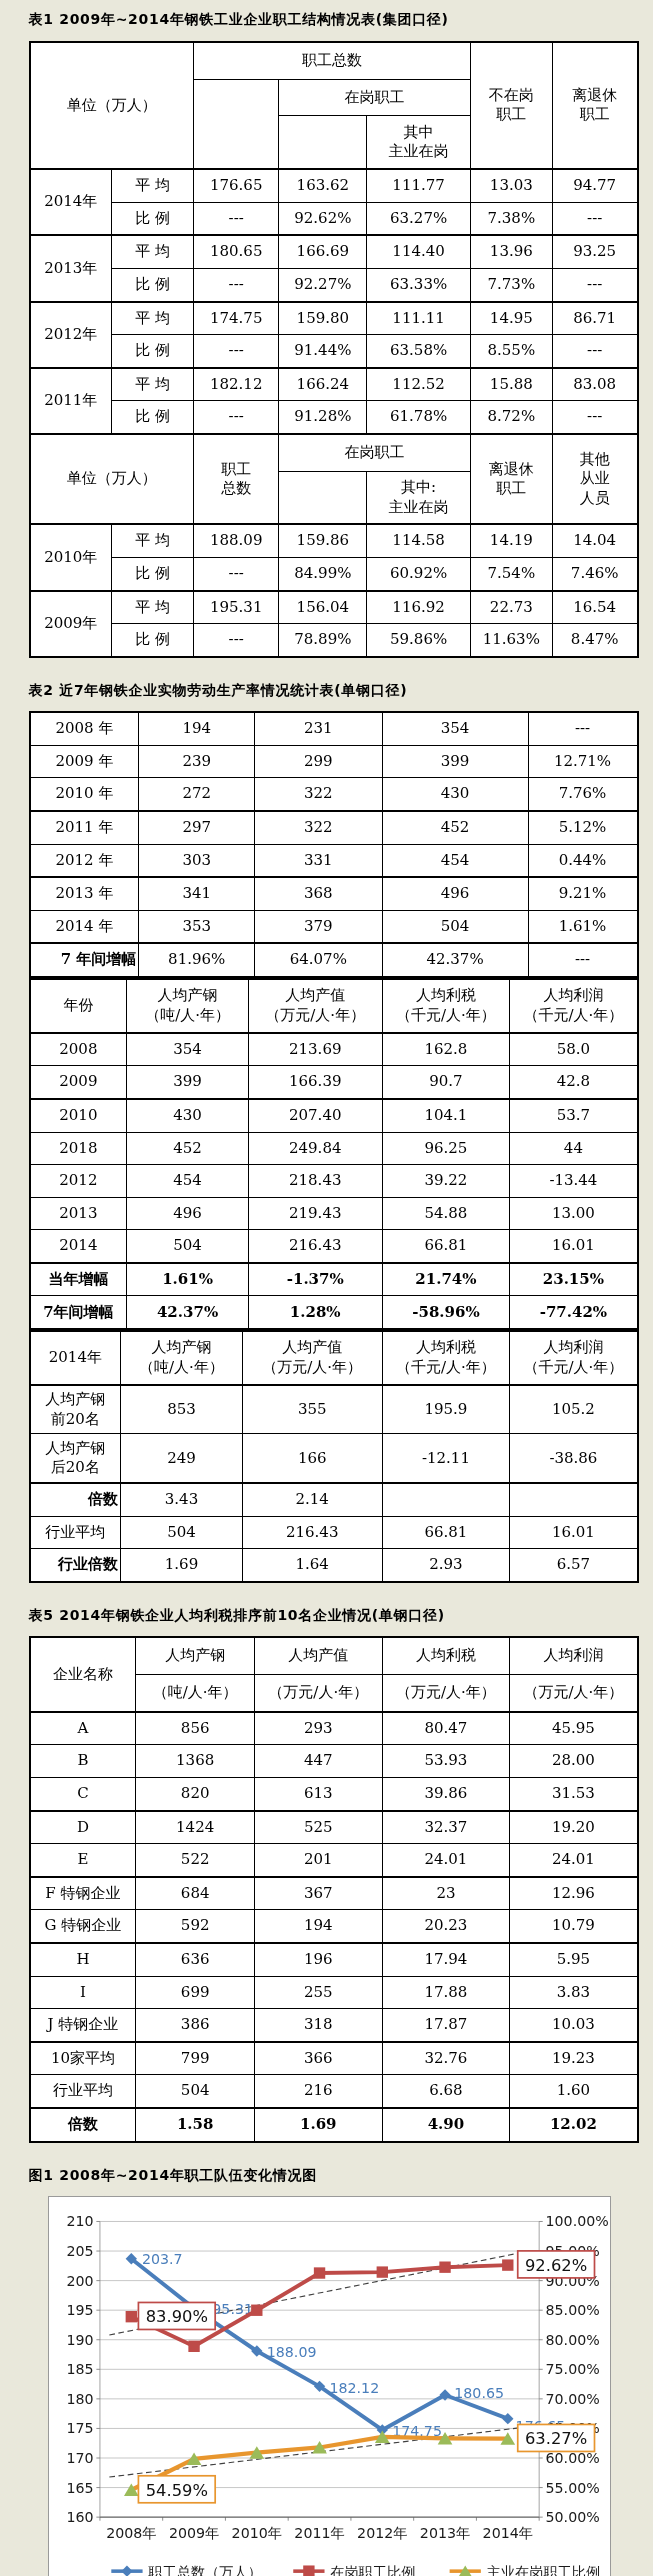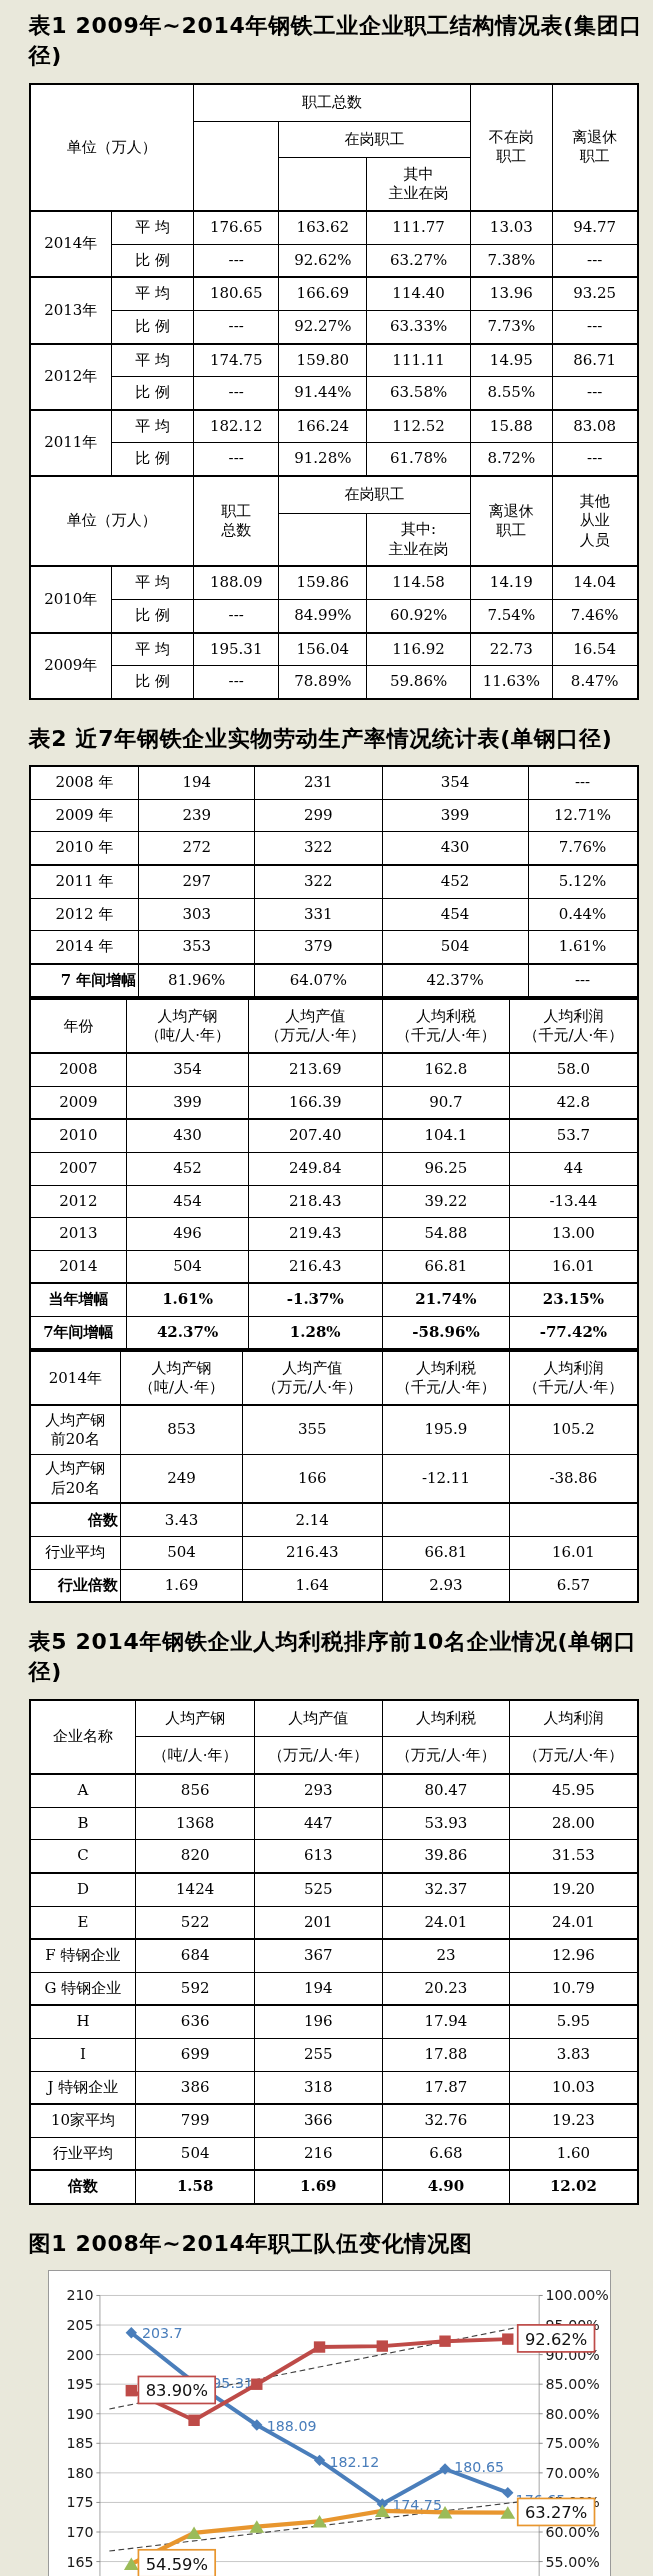--- a/index.html
+++ b/index.html
@@ -1,19 +1,19 @@
 <!DOCTYPE html>
 <html style="font-size:11.4px"><head>
 <meta charset="utf-8">
 <style>
   html,body{margin:0;padding:0;background:#e9e8db;}
   .page{width:653px;background:#e9e8db;padding:4.3px 0 33px 0;
         font-family:"DejaVu Serif","Liberation Serif",serif;color:#000;}
   .ttl{font-family:"DejaVu Sans","Liberation Sans",sans-serif;font-weight:bold;
-       font-size:22px;margin:24px 0 11.4px 28.5px;letter-spacing:0.7px;}
+       font-size:14px;margin:24px 0 11.4px 28.5px;letter-spacing:0.7px;}
   .ttl.first{margin-top:7.1px;}
   table.doc{border-collapse:collapse;width:610px;margin-left:28.5px;background:#fff;
             table-layout:fixed;border:2.1px solid #000;}
   table.doc th,table.doc td{border:1.1px solid #000;text-align:center;vertical-align:middle;
             padding:4.3px 2.1px;font-size:15px;line-height:1.3;white-space:pre-line;height:23px;
             font-weight:normal;}
   table.doc tr.hd th{padding:6.4px 2.1px;}
   table.doc tr.tk th,table.doc tr.tk td{border-top:2.1px solid #000;}
   table.doc tr.b td{font-weight:bold;}
   table.doc td.b,table.doc th.b{font-weight:bold;text-align:right;}
@@ -214,20 +214,27 @@
           <td>452</td>
           <td>5.12%</td>
         </tr>
         <tr>
           <td>2012 年</td>
           <td>303</td>
           <td>331</td>
           <td>454</td>
           <td>0.44%</td>
         </tr>
+        <tr class="tk">
+          <td>2013 年</td>
+          <td>341</td>
+          <td>368</td>
+          <td>496</td>
+          <td>9.21%</td>
+        </tr>
         <tr>
           <td>2014 年</td>
           <td>353</td>
           <td>379</td>
           <td>504</td>
           <td>1.61%</td>
         </tr>
         <tr class="tk">
           <td class="b">7 年间增幅</td>
           <td>81.96%</td>
@@ -273,21 +280,21 @@
           <td>42.8</td>
         </tr>
         <tr class="tk">
           <td>2010</td>
           <td>430</td>
           <td>207.40</td>
           <td>104.1</td>
           <td>53.7</td>
         </tr>
         <tr>
-          <td>2007</td>
+          <td>2018</td>
           <td>452</td>
           <td>249.84</td>
           <td>96.25</td>
           <td>44</td>
         </tr>
         <tr>
           <td>2012</td>
           <td>454</td>
           <td>218.43</td>
           <td>39.22</td>

